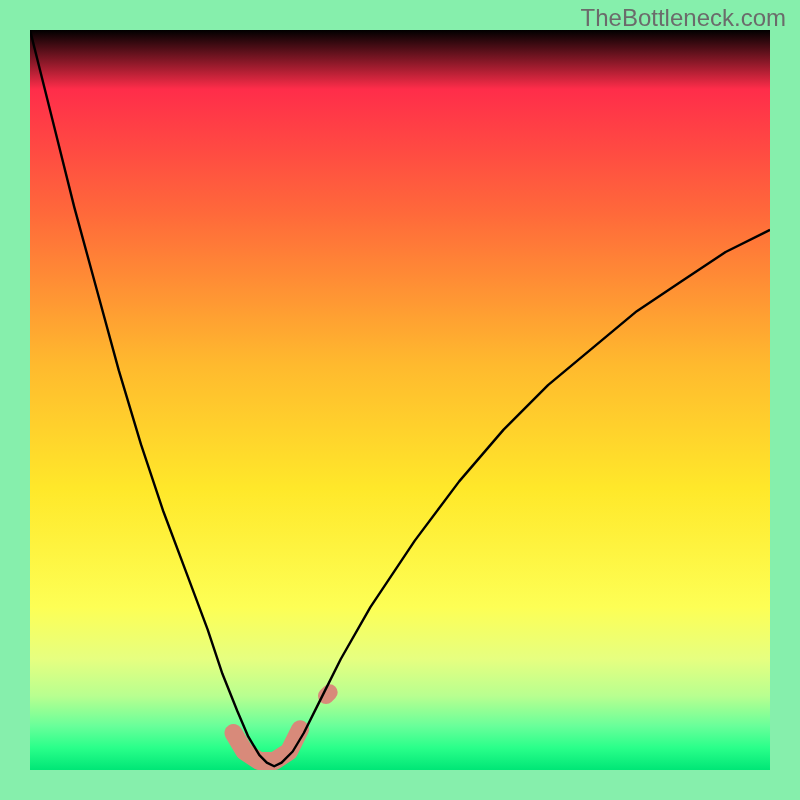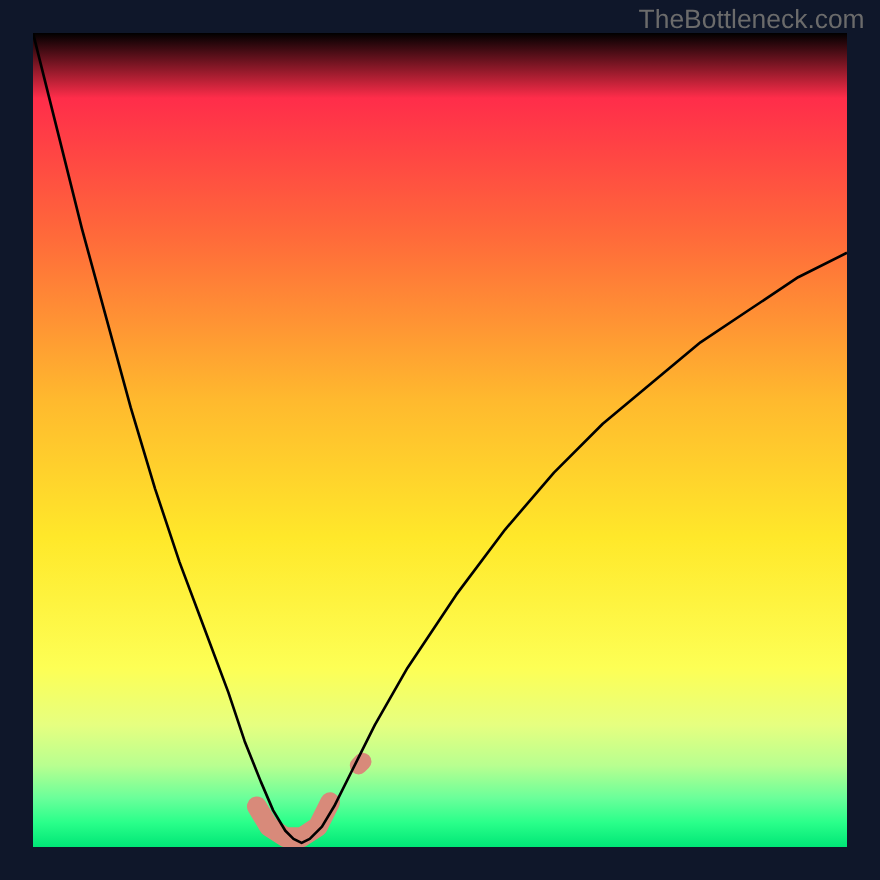--- a/index.html
+++ b/index.html
@@ -10,21 +10,21 @@
     background: #000;
     position: relative;
     font-family: Arial, sans-serif;
   }
   .frame {
     position: absolute;
     top: 0;
     left: 0;
     width: 800px;
     height: 800px;
-    background: #0f172a;
+    background: #86efac;
   }
   .plot-area {
     position: absolute;
     top: 30px;
     left: 30px;
     width: 740px;
     height: 740px;
     overflow: hidden;
   }
   .watermark {

